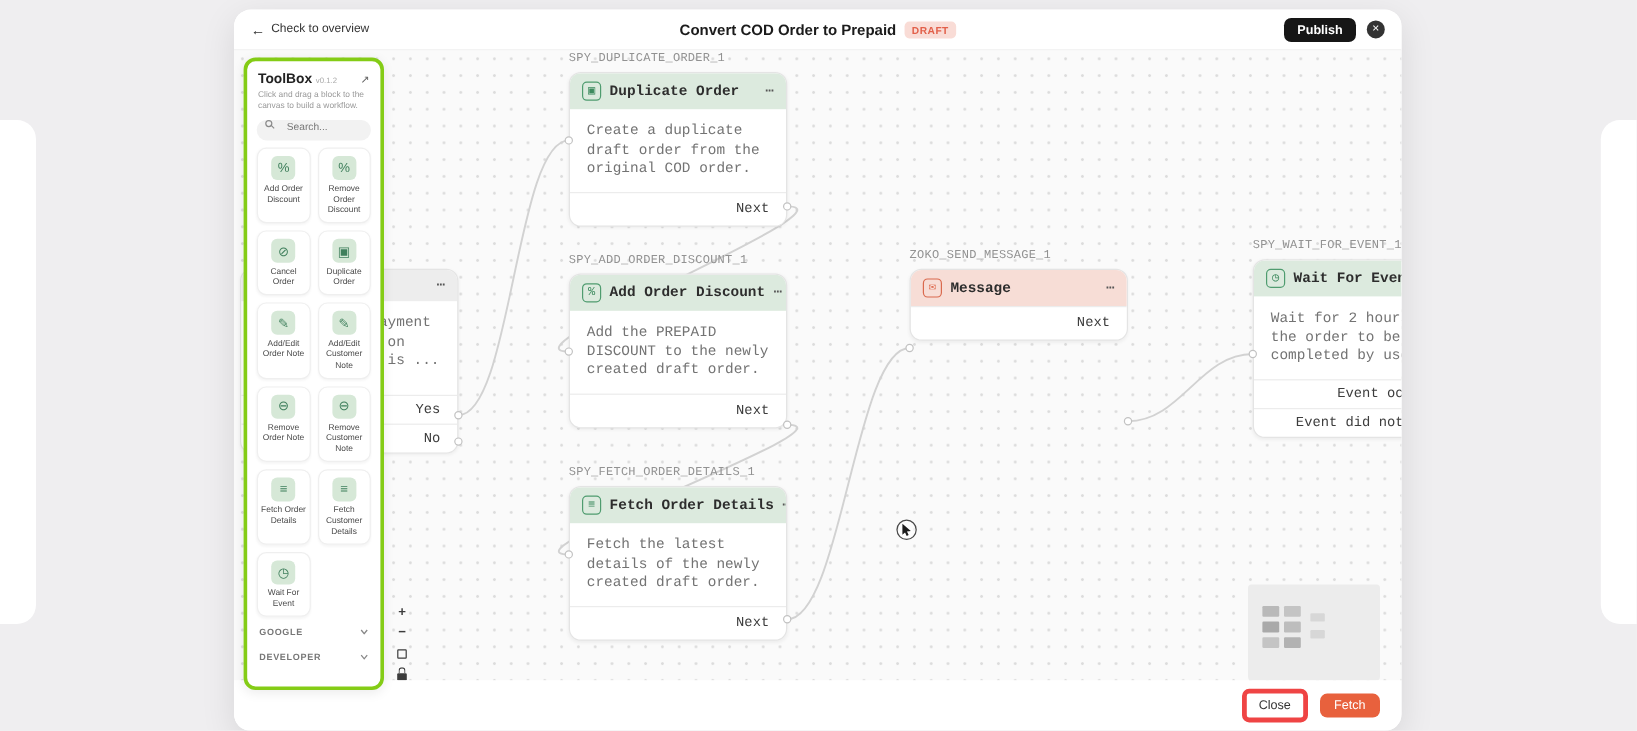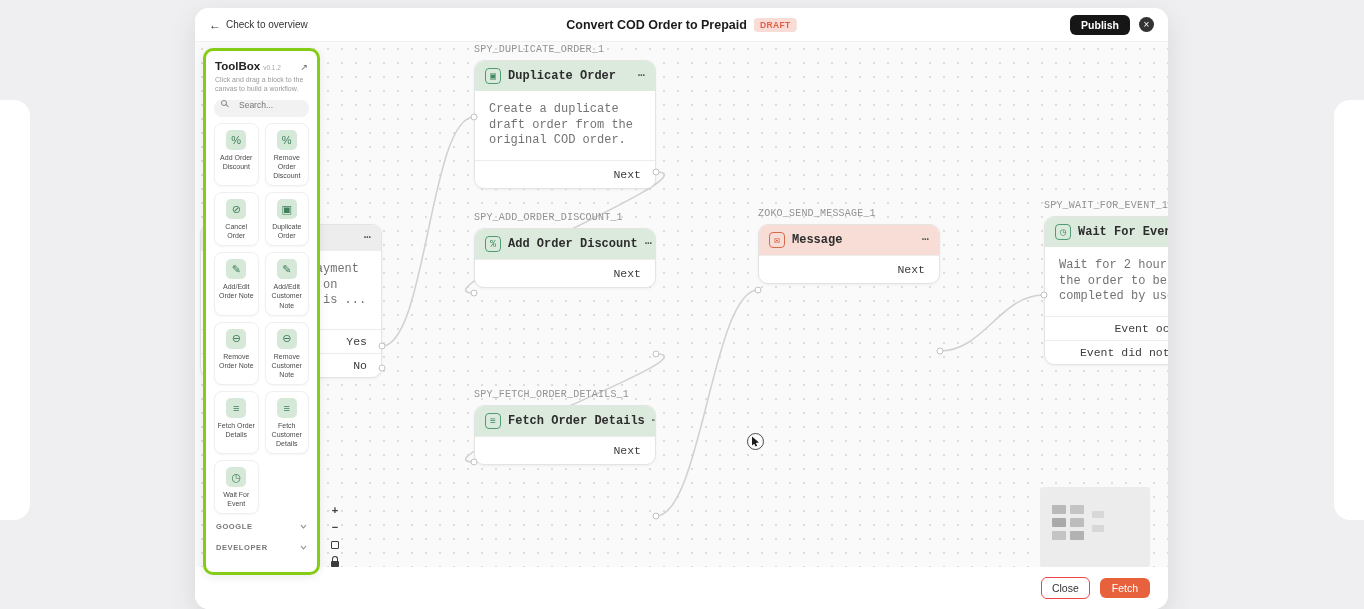--- a/index.html
+++ b/index.html
@@ -117,21 +117,21 @@
 
   
   .cursor-ind { position:absolute; z-index:20; width:17px; height:17px; border-radius:50%;
     border:1.5px solid #4a4a4a; background:rgba(255,255,255,.55);
     display:flex; align-items:center; justify-content:center; }
 
   
   .bottombar { position:absolute; left:0; bottom:0; width:100%; height:42px; background:#fff;
     display:flex; align-items:center; justify-content:flex-end; gap:10px; padding-right:18px;
     z-index:25; }
-  .btn-close { background:#fff; border:1px solid #ef4444; border-radius:6px; color:#333;
+  .btn-close { background:#fff; border:4px solid #ef4444; border-radius:6px; color:#333;
     font-size:10.5px; padding:4px 10px; cursor:pointer; font-family:inherit; }
   .btn-save { background:#e8613d; border:none; border-radius:6px; color:#fff;
     font-size:10.5px; padding:4px 12px; cursor:pointer; font-family:inherit; }
 
   .chev { display:inline-block; }
 </style>
 </head>
 <body>
 
 <div class="stage">
@@ -190,32 +190,34 @@
       </div>
 
       <div class="node-group" style="left:279px; top:170px;">
         <div class="node-id">SPY_ADD_ORDER_DISCOUNT_1</div>
         <div class="card">
           <div class="hd green">
             <span class="badge g">%</span>
             <span class="ttl">Add Order Discount</span>
             <span class="menu">⋯</span>
           </div>
+          <div class="bd">Add the PREPAID DISCOUNT to the newly created draft order.</div>
           <div class="ft">Next</div>
         </div>
       </div>
 
       <div class="node-group" style="left:279px; top:347px;">
         <div class="node-id">SPY_FETCH_ORDER_DETAILS_1</div>
         <div class="card">
           <div class="hd green">
             <span class="badge g">≡</span>
             <span class="ttl">Fetch Order Details</span>
             <span class="menu">⋯</span>
           </div>
+          <div class="bd">Fetch the latest details of the newly created draft order.</div>
           <div class="ft">Next</div>
         </div>
       </div>
 
       <div class="node-group" style="left:563px; top:166px;">
         <div class="node-id">ZOKO_SEND_MESSAGE_1</div>
         <div class="card">
           <div class="hd red">
             <span class="badge r">✉</span>
             <span class="ttl">Message</span>

